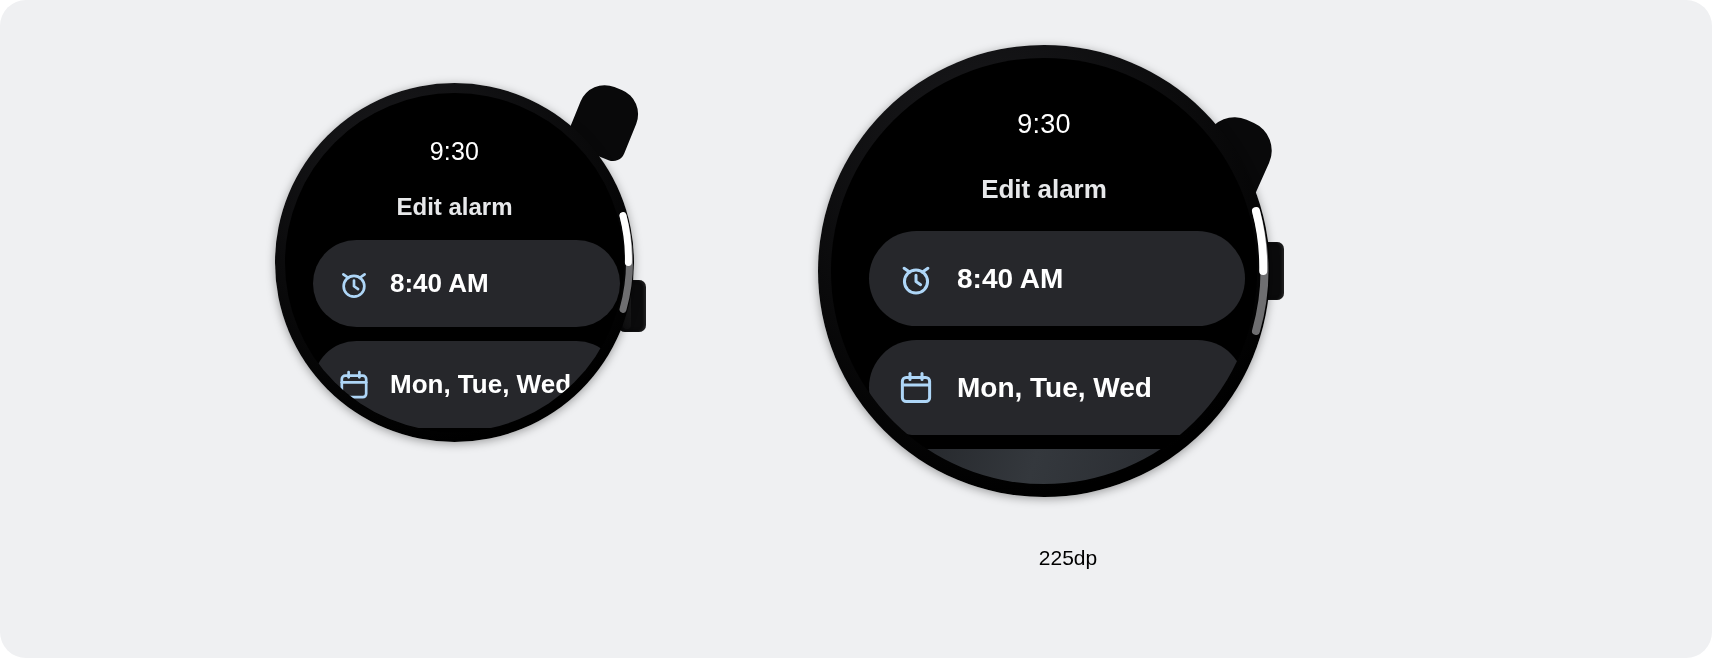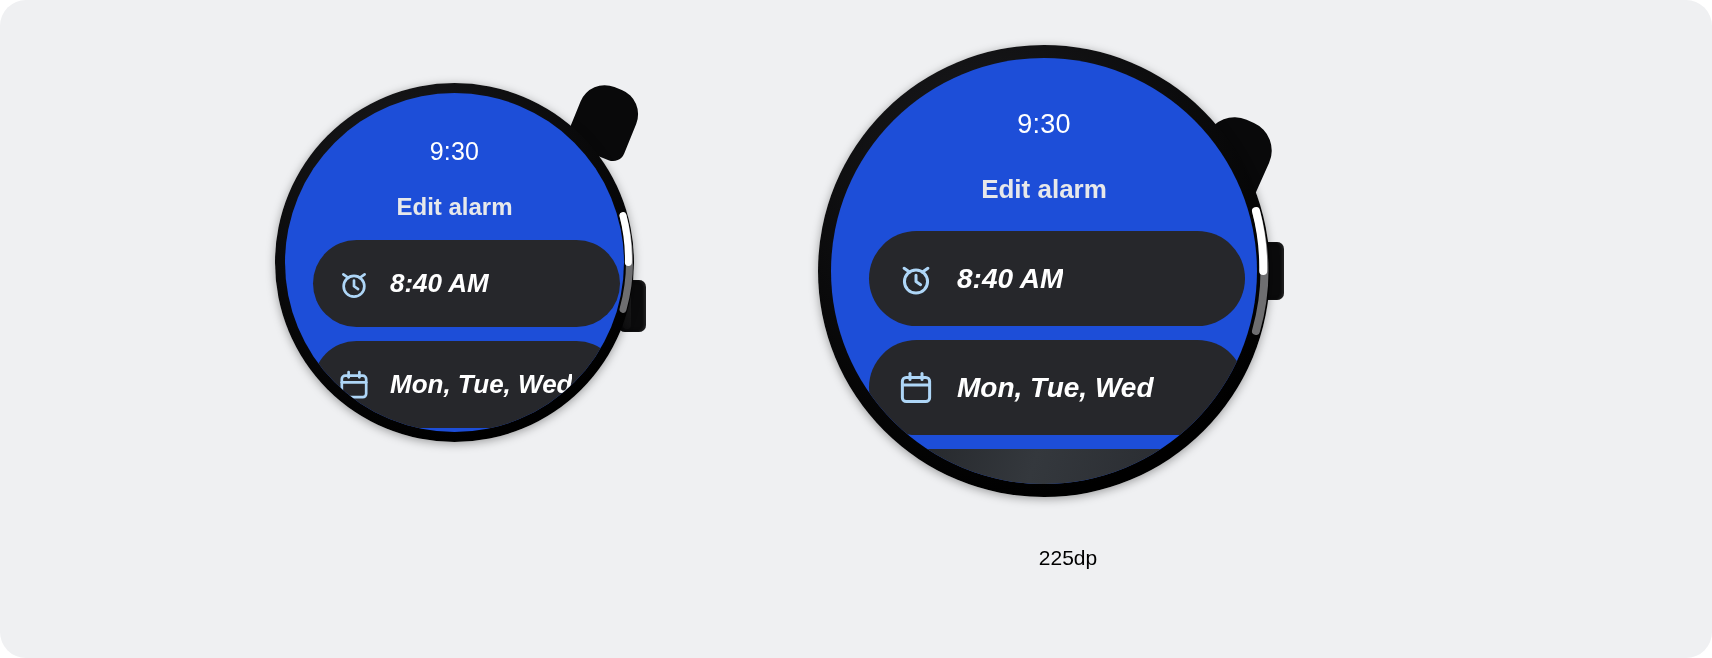--- a/index.html
+++ b/index.html
@@ -63,21 +63,21 @@
     border-radius: 50%;
     background: radial-gradient(circle at 38% 24%, #1b1b1e 0%, #0a0a0b 48%, #000000 78%);
     box-shadow: 0 2px 10px rgba(0,0,0,0.35);
     z-index: 2;
   }
 
   
   .screen {
     position: absolute;
     border-radius: 50%;
-    background: #1d4ed8;
+    background: #000000;
     overflow: hidden;
     z-index: 3;
   }
 
   .screen-inner {
     position: absolute;
     left: 0;
     top: 0;
     width: 100%;
     height: 100%;
@@ -104,21 +104,20 @@
     font-weight: 700;
   }
 
   
   .card {
     position: absolute;
     background: #26272b;
     display: flex;
     align-items: center;
     box-sizing: border-box;
-    font-style: italic;
   }
 
   .card.sound-card {
     background: linear-gradient(105deg, #202226 0%, #34383d 42%, #2b2e33 72%, #1e2023 100%);
   }
 
   .card-icon {
     flex: 0 0 auto;
     display: block;
   }

